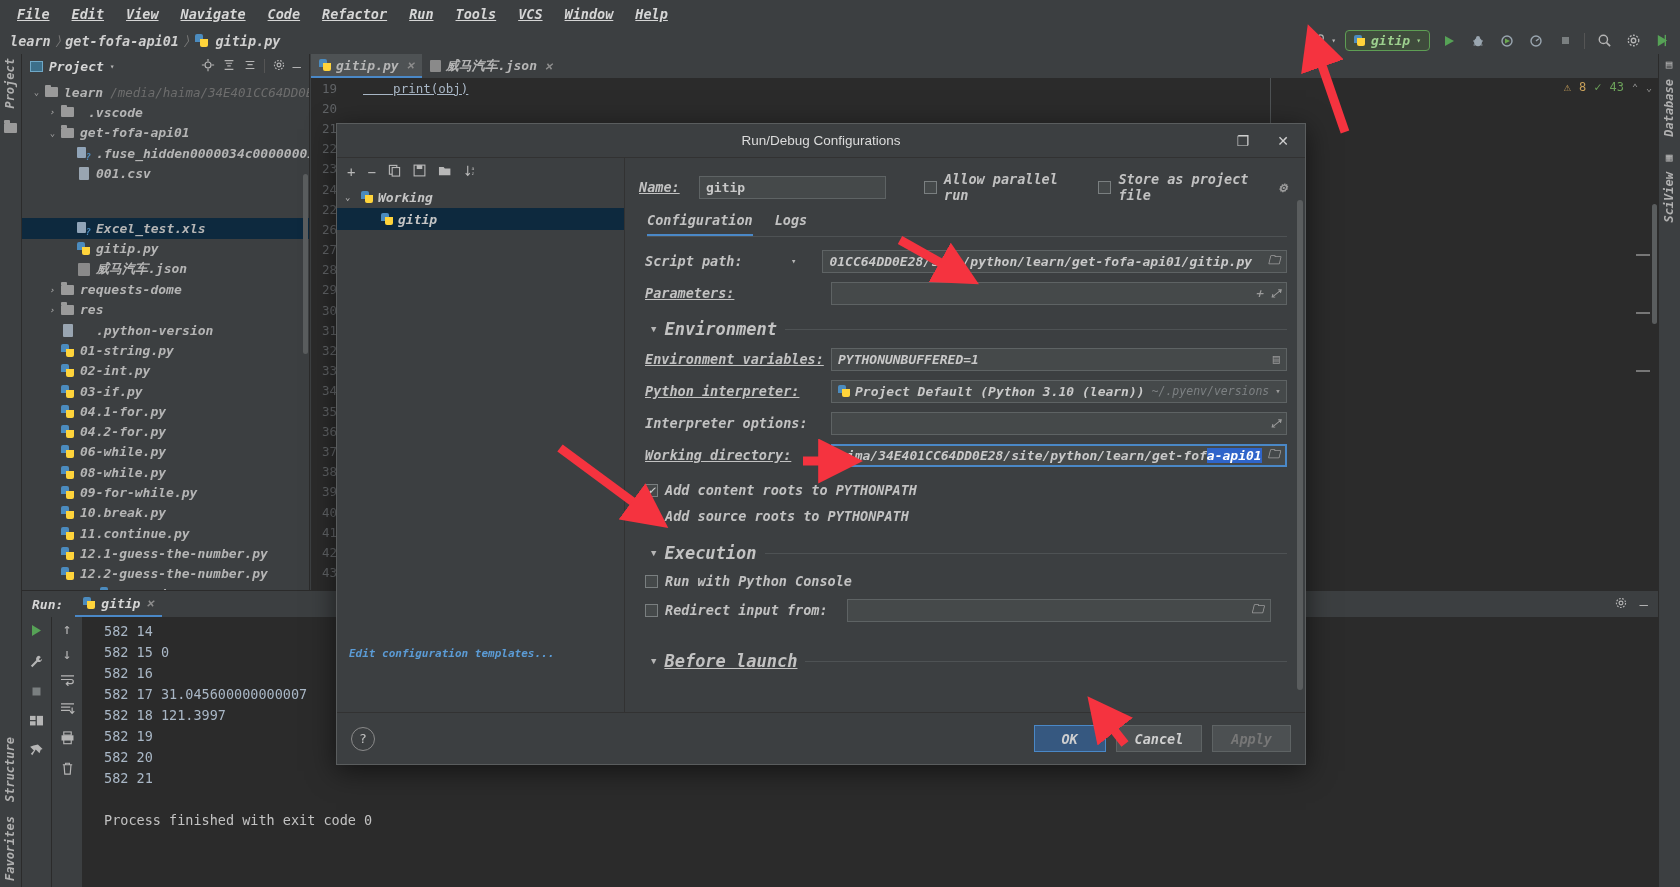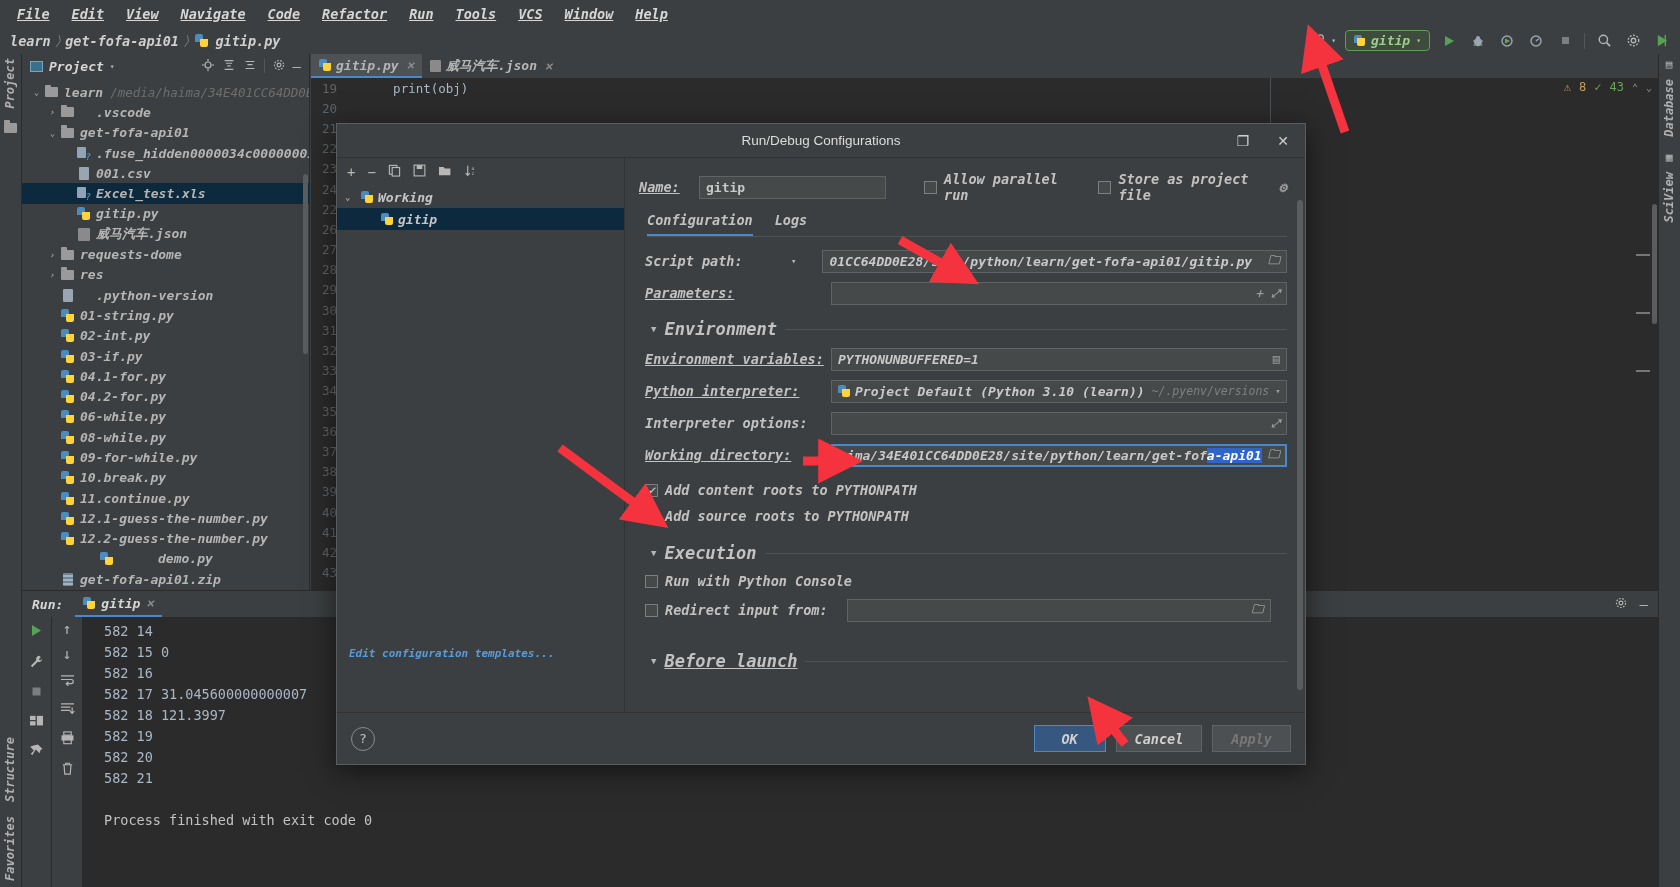--- a/index.html
+++ b/index.html
@@ -70,21 +70,21 @@
   
   .editor{ position:absolute; left:311px; right:22px; top:54px; bottom:297px; background:#2b2b2b;}
   .tabs{ height:24px; background:#3c3f41; display:flex; align-items:flex-end; }
   .tab{ height:24px; display:flex; align-items:center; gap:5px; padding:0 8px; font-size:13px; font-style:italic; font-weight:bold; color:#b5b5b5;}
   .tab.active{ background:#4e5254; border-bottom:2px solid #4a88c7;}
   .tab .x{ color:#8d8d8d; font-size:12px; margin-left:3px;}
   .code-area{ position:absolute; top:24px; left:0; right:0; bottom:0; background:#2b2b2b; overflow:hidden;}
   .gutter-row{ display:flex; height:20.2px; align-items:center; font-size:12.5px;}
   .gnum{ width:34px; text-align:right; color:#606366; padding-right:8px; flex:none;}
   .gfold{ width:18px; color:#606366; font-size:10px; flex:none; text-align:center;}
-  .ctext{ color:#808080; font-style:italic; white-space:pre;}
+  .ctext{ color:#808080; font-style:italic; white-space:pre;text-decoration:underline;}
   .ctext.plain{ color:#a9b7c6; font-style:normal;}
   .insp{ position:absolute; right:6px; top:26px; display:flex; align-items:center; gap:8px; font-size:12px;}
   .warn{ color:#c8a05a;} .ok{ color:#6ca15a;}
   .edscroll{ position:absolute; right:1px; top:150px; width:5px; height:120px; background:#5a5d5e; border-radius:3px;}
   .marks{position:absolute;right:8px;top:200px;display:flex;flex-direction:column;gap:56px;}
   .mark{width:14px;height:2px;background:#777;}
 
   
   .runpanel{ position:absolute; left:22px; right:22px; bottom:0; height:297px; background:#3c3f41; border-top:1px solid #2b2b2b;}
   .rp-head{ height:26px; display:flex; align-items:center; padding-left:10px; gap:12px;}
@@ -295,21 +295,21 @@
             <span class="folder"></span>
           </span>
           <span style="margin-left: 4px;">learn</span>
           <span class="sub">/media/haima/34E401CC64DD0E</span>
         </div>
         <div class="row" style="padding-left: 24px;">
           <span class="arrow">›</span>
           <span class="ic">
             <span class="folder"></span>
           </span>
-          <span style="margin-left: 20px;">.vscode</span>
+          <span style="margin-left: 12px;">.vscode</span>
         </div>
         <div class="row" style="padding-left: 24px;">
           <span class="arrow">⌄</span>
           <span class="ic">
             <span class="folder"></span>
           </span>
           <span style="margin-left: 4px;">get-fofa-api01</span>
         </div>
         <div class="row" style="padding-left: 40px;">
           <span class="arrow"></span>
@@ -318,21 +318,21 @@
           </span>
           <span style="margin-left: 4px;">.fuse_hidden0000034c00000001</span>
         </div>
         <div class="row" style="padding-left: 40px;">
           <span class="arrow"></span>
           <span class="ic">
             <span class="fileicon"></span>
           </span>
           <span style="margin-left: 4px;">001.csv</span>
         </div>
-        <div class="row sel" style="padding-left: 40px;">
+        <div class="row sel" style="padding-left: 40px; margin-top: 35px;">
           <span class="arrow"></span>
           <span class="ic">
             <span class="xlsicon"></span>
           </span>
           <span style="margin-left: 4px;">Excel_test.xls</span>
         </div>
         <div class="row" style="padding-left: 40px;">
           <span class="arrow"></span>
           <span class="ic">
             <span class="pyicon"></span>

